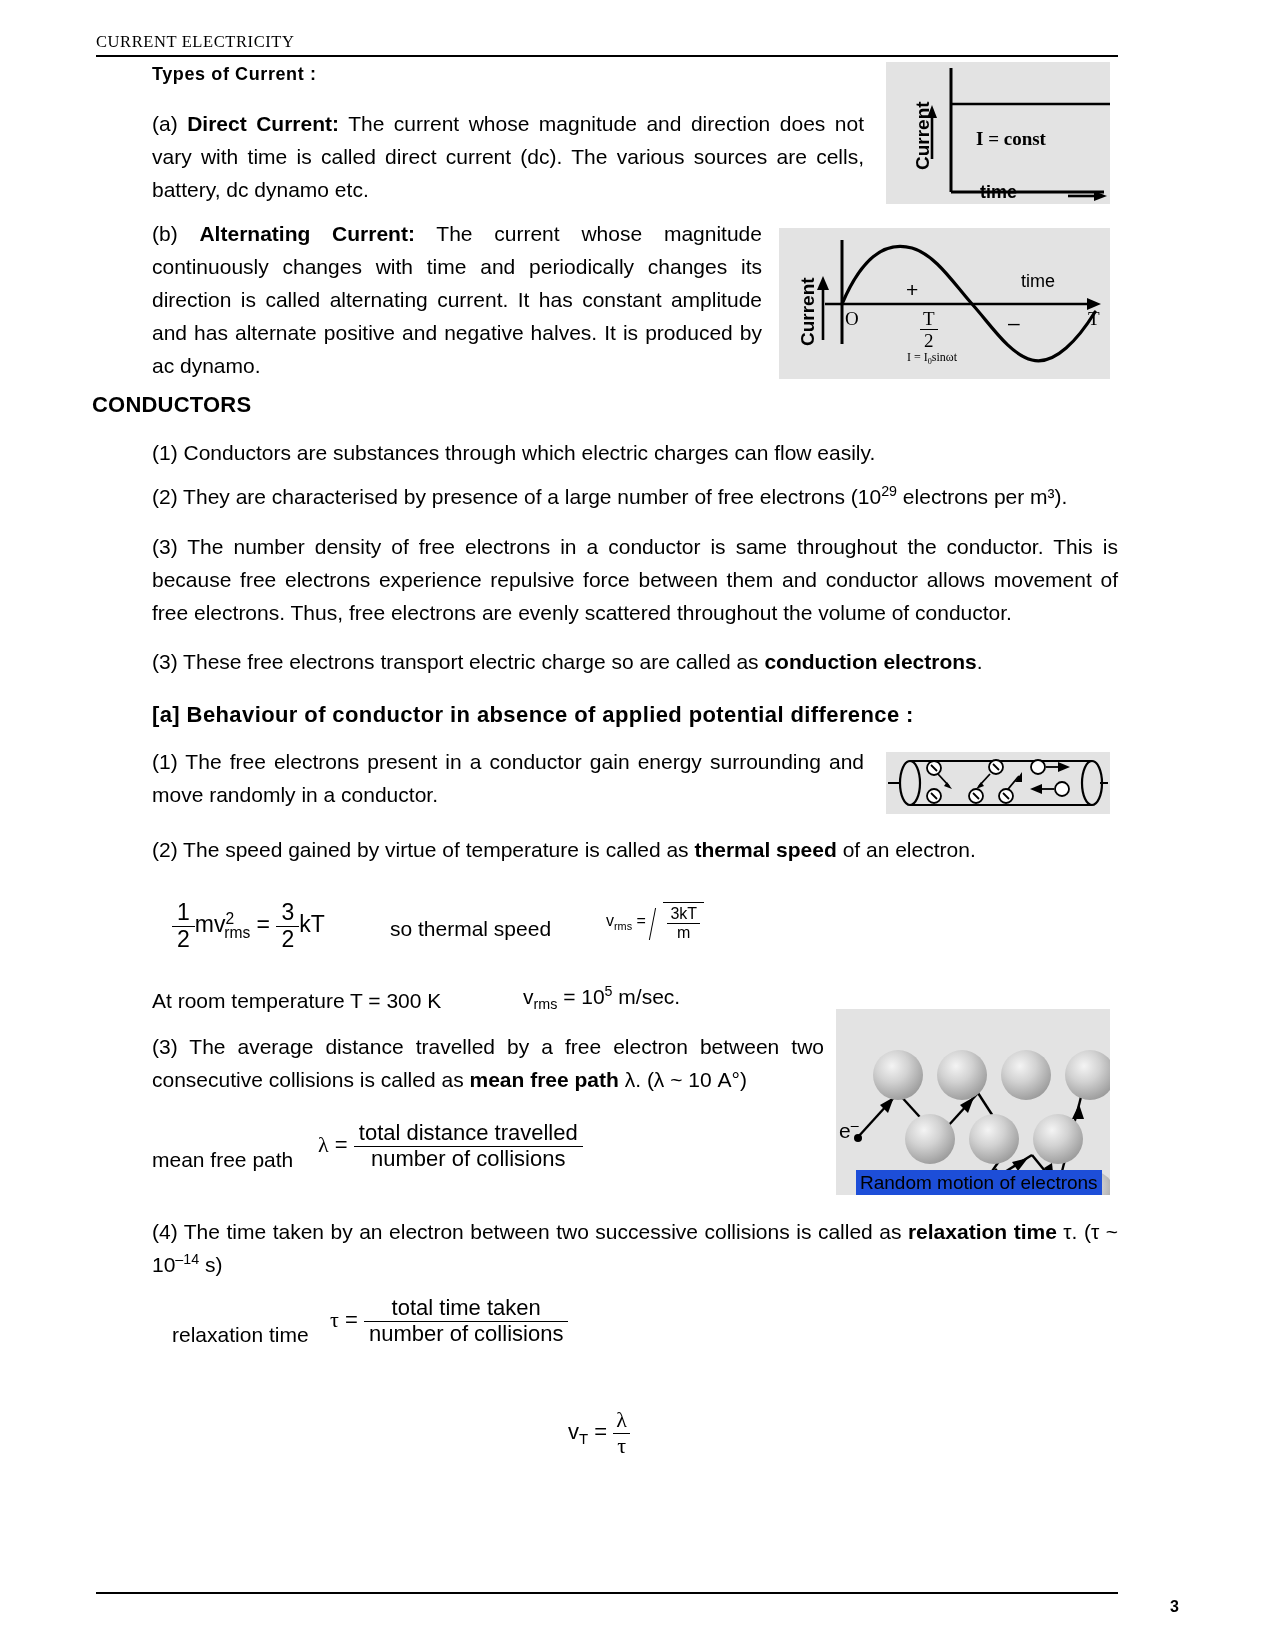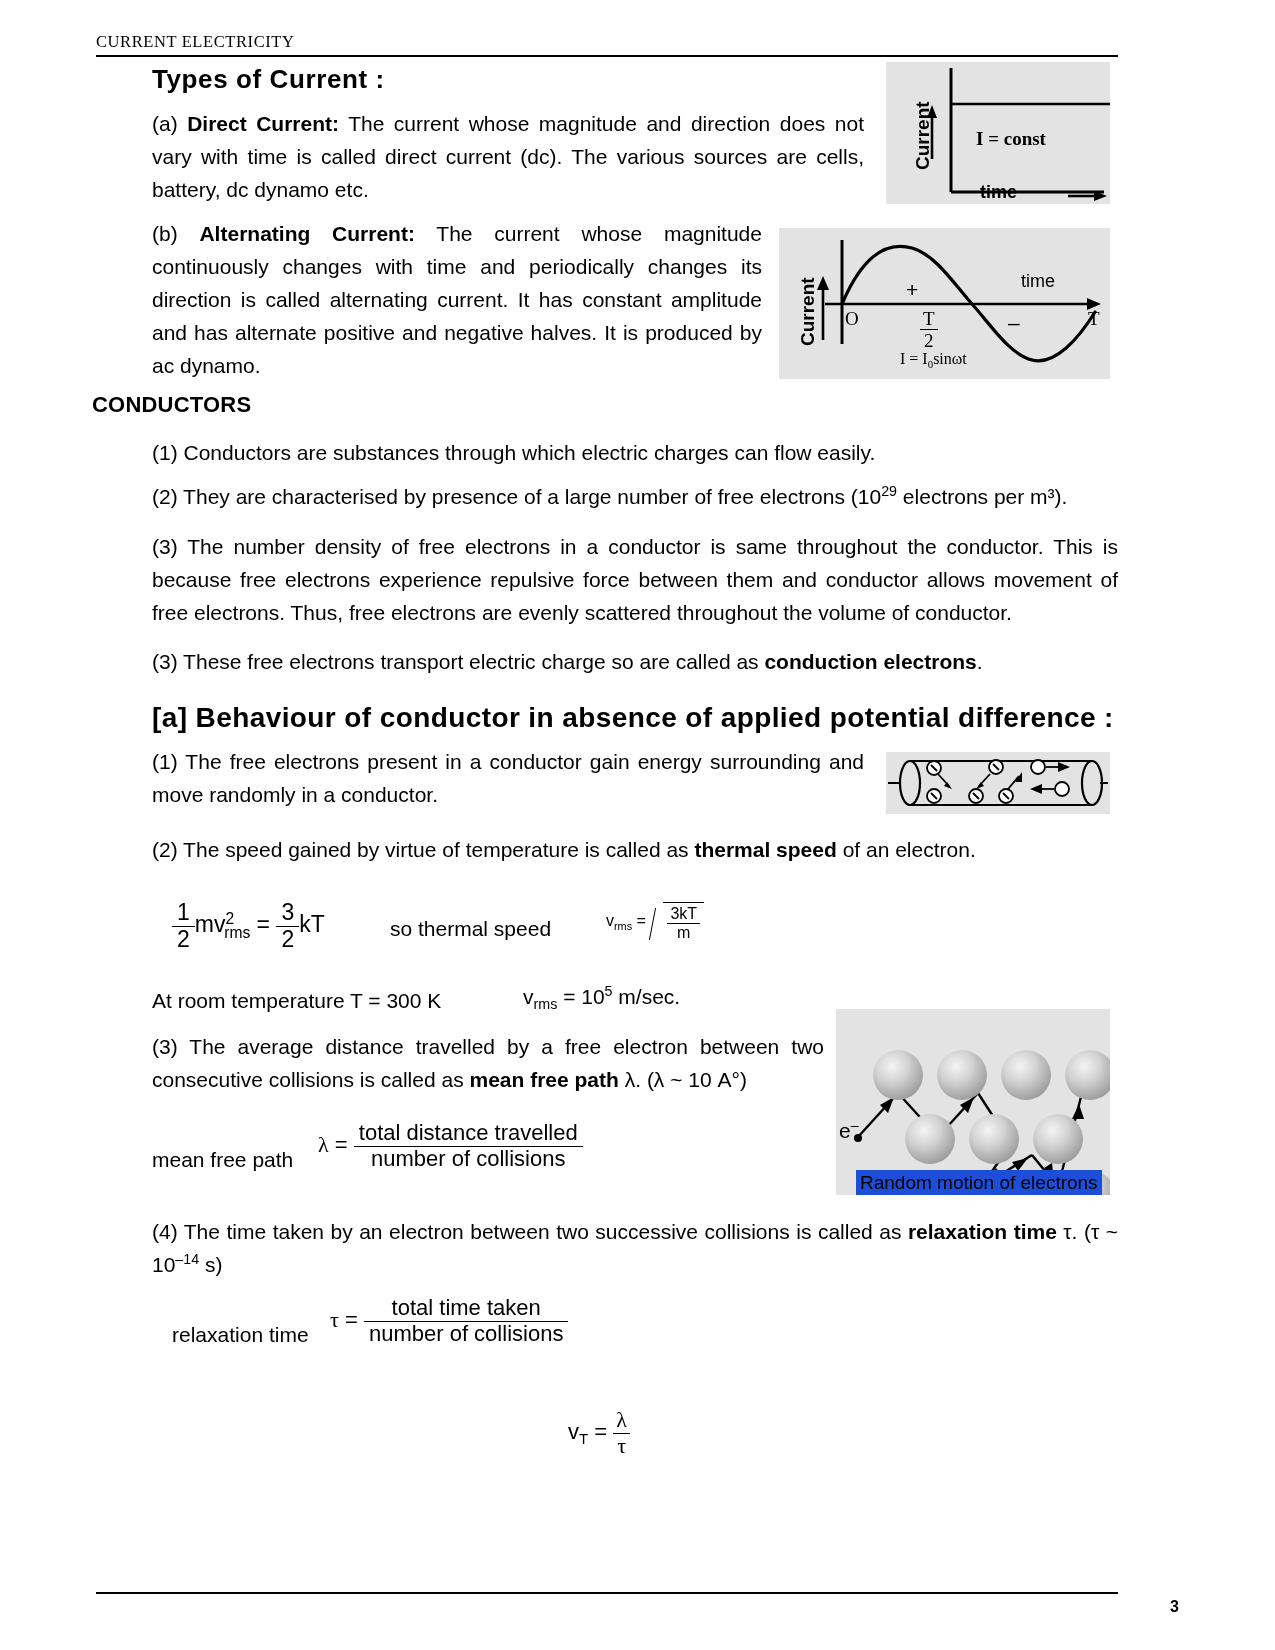--- a/index.html
+++ b/index.html
@@ -69,27 +69,27 @@
   }
   .txt b, .b { font-weight: bold; }
   .h-sec {
     position: absolute;
     font-size: 22px;
     font-weight: bold;
     letter-spacing: 0.2px;
   }
   .h-sub {
     position: absolute;
-    font-size: 28px;
+    font-size: 22px;
     font-weight: bold;
     letter-spacing: 0.4px;
   }
   .h-top {
     position: absolute;
-    font-size: 26px;
+    font-size: 18px;
     font-weight: bold;
     letter-spacing: 0.6px;
   }
 
   sup { font-size: 0.68em; vertical-align: super; line-height: 0; }
   sub { font-size: 0.68em; vertical-align: sub; line-height: 0; }
 
   
   .fig {
     position: absolute;
@@ -218,21 +218,21 @@
     <div class="figlabel" style="left:242px; top:43px; font-size:18px;">time</div>
     <div class="figlabel" style="left:309px; top:80px; font-size:19px; font-family:'Liberation Serif',serif;">T</div>
 
     <div class="math" style="left:141px; top:80px; font-size:19px;">
       <span class="frac tight">
         <span class="num">T</span>
         <span class="den">2</span>
       </span>
     </div>
 
-    <div class="math" style="left:121px; top:122px; font-size:16px;text-align:right;">
+    <div class="math" style="left:128px; top:122px; font-size:12px;text-align:right;">
       <span>I</span>
       <span>=</span>
       <span>I</span><sub>0</sub><span>sinωt</span>
     </div>
   </div>
 
   <div class="h-sec" style="left:92px; top:392px;">CONDUCTORS</div>
 
   <div class="txt" style="left:152px; top:436px; width:966px;">(1) Conductors are substances through which electric charges can flow easily.</div>
 

